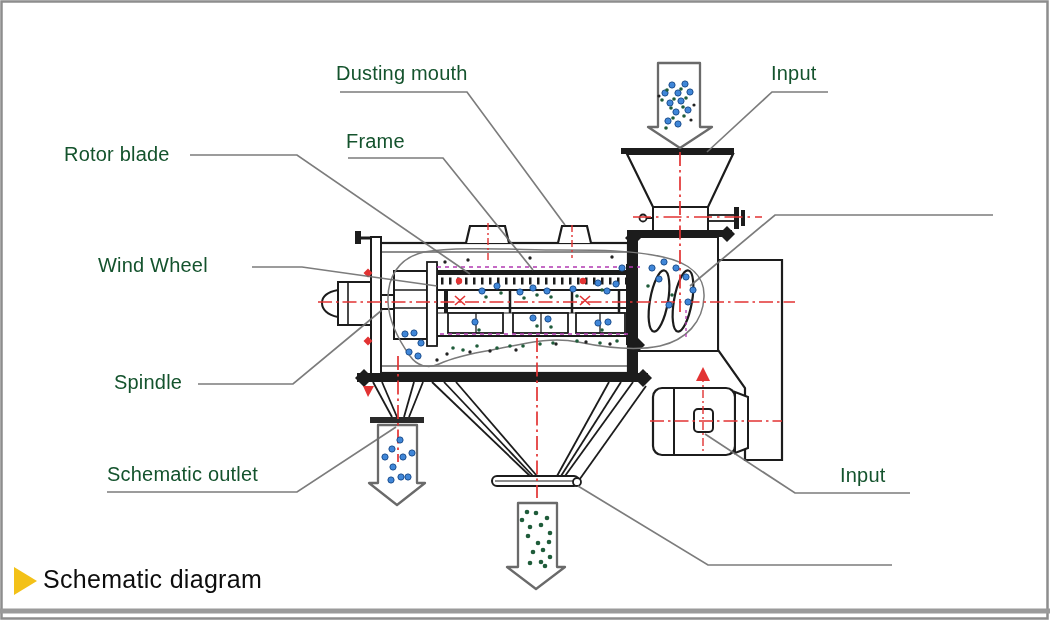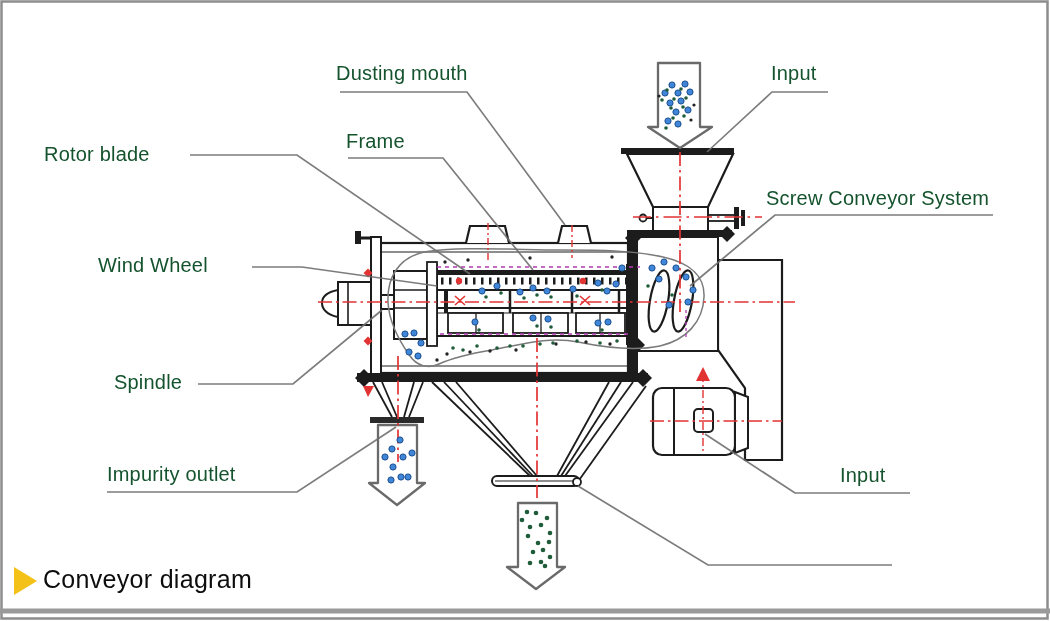--- a/index.html
+++ b/index.html
@@ -330,24 +330,23 @@
       <path class="leader" d="M252,267 L302,267 L437,286"></path>
       <path class="leader" d="M198,384 L293,384 L382,310"></path>
       <path class="leader" d="M107,492 L297,492 L396,427"></path>
       <path class="leader" d="M910,493 L795,493 L705,434"></path>
       <path class="leader" d="M892,565 L708,565 L578,486"></path>
     </g>
   </svg>
 
   <div class="lbl" style="left:336px;top:62px">Dusting mouth</div>
   <div class="lbl" style="left:771px;top:62px">Input</div>
-  <div class="lbl" style="left:44px;top:143px">Rotor blade</div>
+  <div class="lbl" style="left:64px;top:143px">Rotor blade</div>
   <div class="lbl" style="left:346px;top:130px">Frame</div>
-  <div class="lbl" style="left:766px;top:187px">Screw Conveyor System</div>
   <div class="lbl" style="left:98px;top:254px">Wind Wheel</div>
   <div class="lbl" style="left:114px;top:371px">Spindle</div>
-  <div class="lbl" style="left:107px;top:463px">Impurity outlet</div>
+  <div class="lbl" style="left:107px;top:463px">Schematic outlet</div>
   <div class="lbl" style="left:840px;top:464px">Input</div>
 
   <div class="tri-marker" style="left:14px;top:567px"></div>
-  <div class="caption" style="left:43px;top:565px">Conveyor diagram</div>
+  <div class="caption" style="left:43px;top:565px">Schematic diagram</div>
 
 </div>
 
 </body></html>

